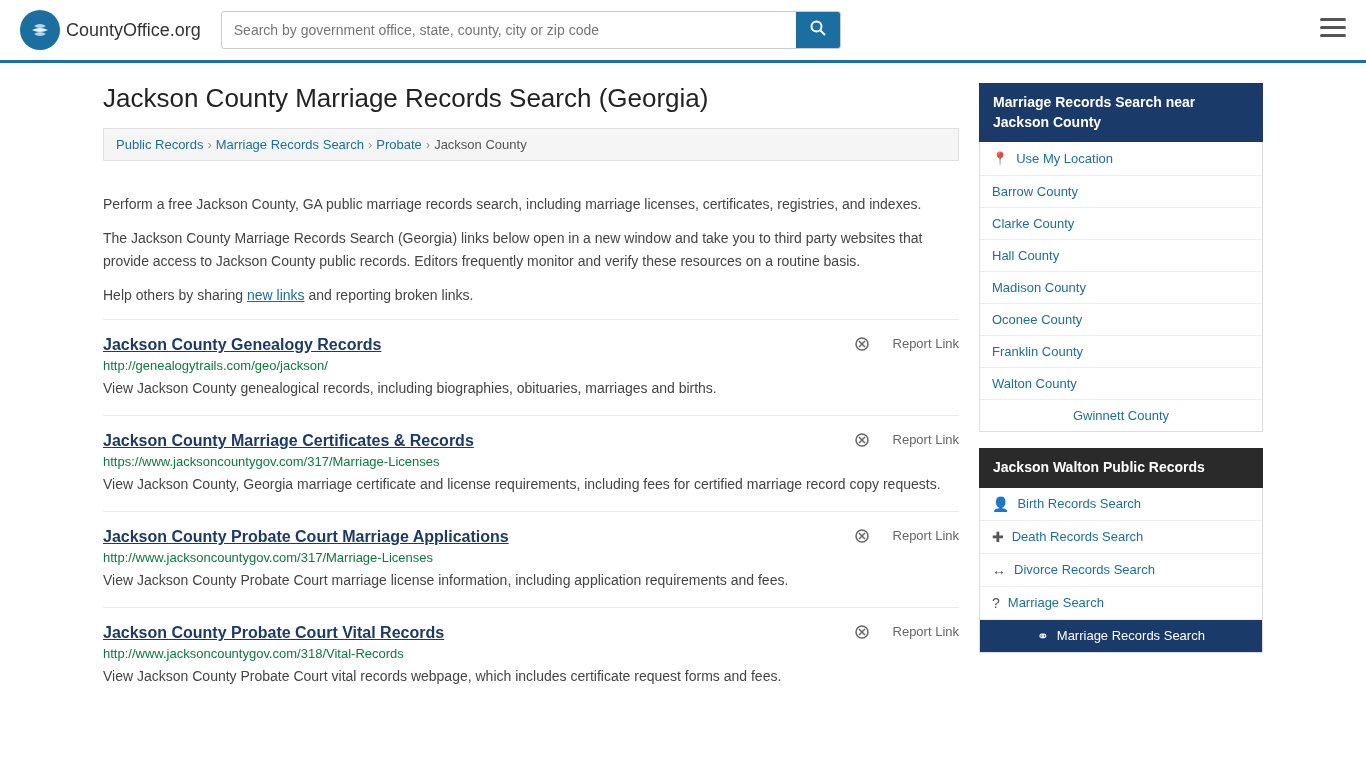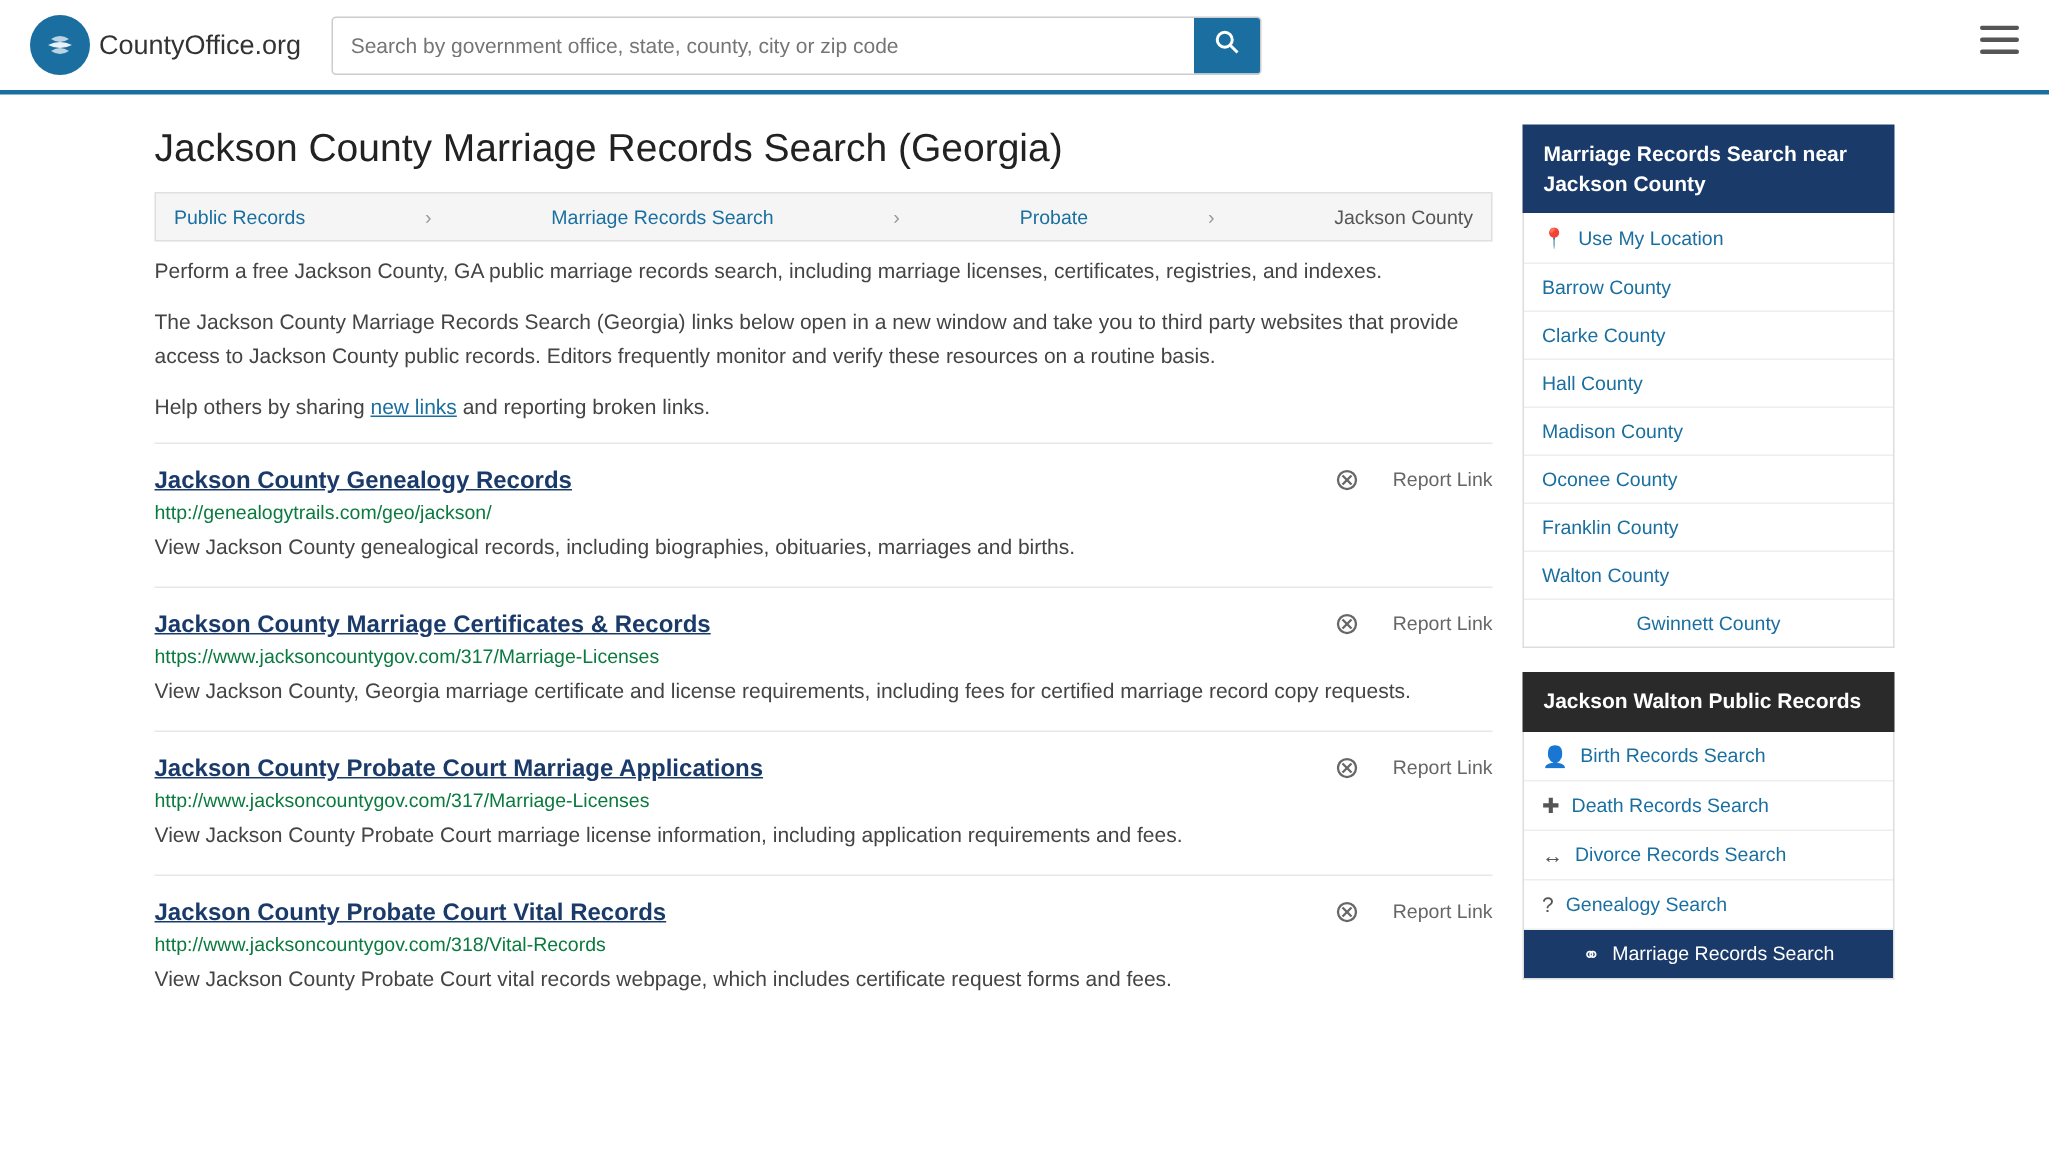--- a/index.html
+++ b/index.html
@@ -90,26 +90,25 @@
       font-weight: normal;
       color: #222;
       margin-bottom: 14px;
     }
     .breadcrumb {
       background: #f5f5f5;
       border: 1px solid #e0e0e0;
       padding: 8px 12px;
       font-size: 13px;
       color: #555;
-      margin-bottom: 8px;
+      margin-bottom: 32px;
       display: flex;
       align-items: center;
       gap: 4px;
       flex-wrap: wrap;
-      justify-content: space-between;
     }
     .breadcrumb a {
       color: #1a6fa0;
       text-decoration: none;
     }
     .breadcrumb-sep { color: #999; }
 
     .description {
       font-size: 14px;
       color: #444;
@@ -154,21 +153,21 @@
     }
     .result-url.green { color: #0a7a3e; }
     .result-desc {
       font-size: 14px;
       color: #444;
       line-height: 1.5;
     }
 
     
     .sidebar {
-      width: 248px;
+      width: 284px;
       flex-shrink: 0;
     }
     .sidebar-section {
       margin-bottom: 16px;
     }
     .sidebar-header {
       background: #2a2a2a;
       color: #fff;
       padding: 10px 14px;
       font-size: 14px;
@@ -388,21 +387,21 @@
         <div class="sidebar-item">
           <span class="icon">✚</span>
           <a href="#">Death Records Search</a>
         </div>
         <div class="sidebar-item">
           <span class="icon">↔</span>
           <a href="#">Divorce Records Search</a>
         </div>
         <div class="sidebar-item">
           <span class="icon">?</span>
-          <a href="#">Genealogy Search</a>
+          <a href="#">Marriage Search</a>
         </div>
         <div class="sidebar-item active">
           <span class="icon" style="color:#fff;">⚭</span>
           <a href="#" style="color:#fff;">Marriage Records Search</a>
         </div>
       </div>
     </div>
 
   </div>
 </div>

